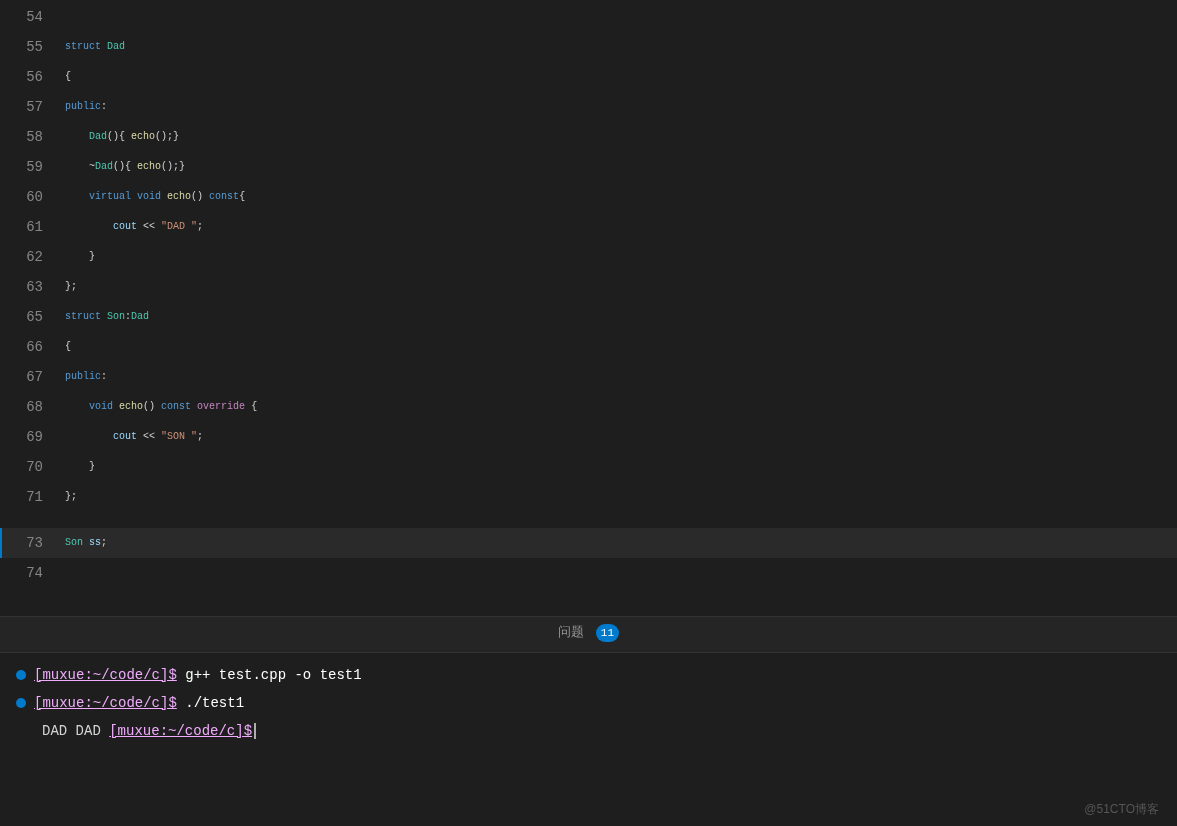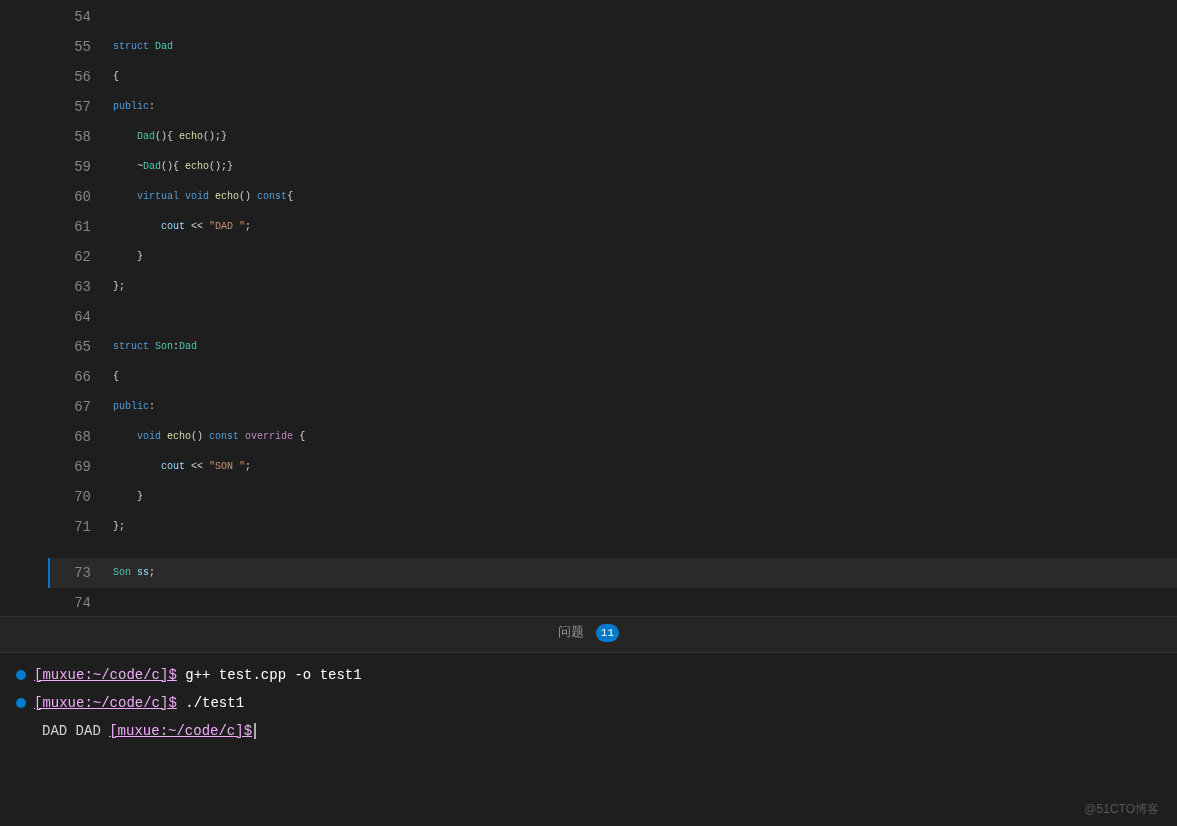--- a/index.html
+++ b/index.html
@@ -14,21 +14,20 @@
       display: flex;
       flex-direction: column;
     }
 
     
     .editor-area {
       flex: 1;
       background: #1e1e1e;
       overflow: hidden;
       position: relative;
-      padding-left: 48px;
     }
 
     .code-container {
       display: flex;
       flex-direction: column;
       padding-top: 2px;
     }
 
     .code-line {
       display: flex;
@@ -233,24 +232,20 @@
     <div class="code-line">
       <span class="line-number">62</span>
       <span class="line-content">    <span class="plain">}</span></span>
     </div>
 
     <div class="code-line">
       <span class="line-number">63</span>
       <span class="line-content"><span class="plain">};</span></span>
     </div>
 
-    <div class="code-line">
-      <span class="line-number">64</span>
-      <span class="line-content"></span>
-    </div>
 
     <div class="code-line">
       <span class="line-number">65</span>
       <span class="line-content"><span class="kw">struct</span> <span class="type">Son</span><span class="plain">:</span><span class="type">Dad</span></span>
     </div>
 
     <div class="code-line">
       <span class="line-number">66</span>
       <span class="line-content"><span class="plain">{</span></span>
     </div>

